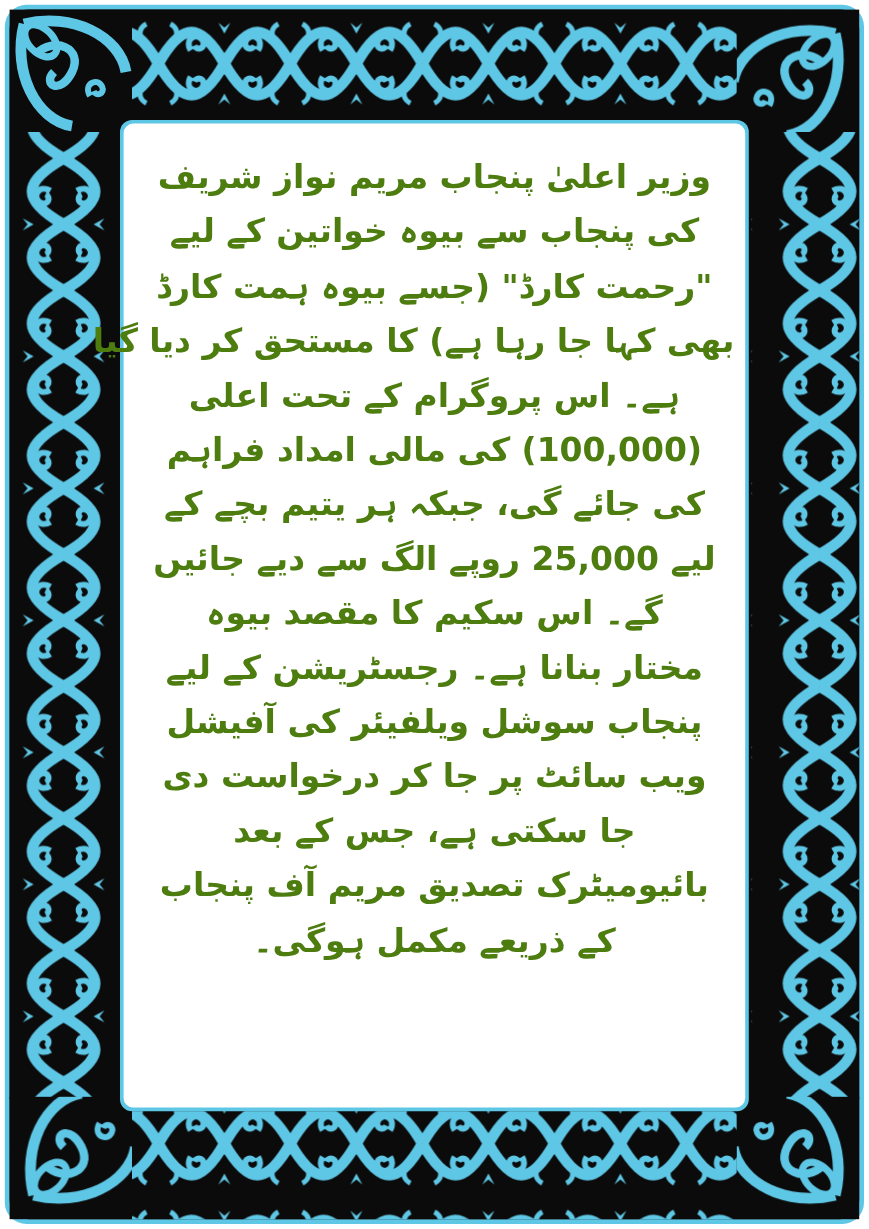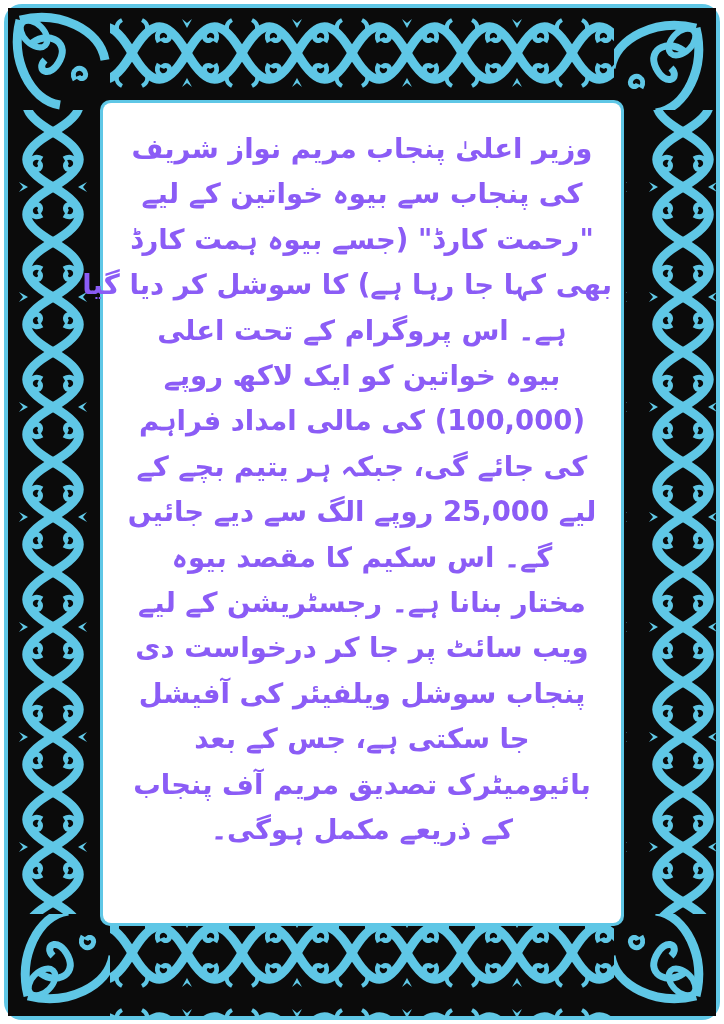--- a/index.html
+++ b/index.html
@@ -13,21 +13,21 @@
   }
   .text {
     margin-top:22px;
     width:500px;
     direction:rtl;
     text-align:center;
     font-family:"DejaVu Sans", sans-serif;
     font-weight:bold;
     font-size:27.5px;
     line-height:45.4px;
-    color:#8b5cf6;
+    color:#4d7c0f;
   }
   .line { display:block; white-space:nowrap; unicode-bidi:plaintext; }
 </style>
 </head>
 <body>
 
 <div class="frame">
   <svg width="724" height="1024" viewBox="0 0 724 1024" xmlns="http://www.w3.org/2000/svg">
     <defs>
 
@@ -95,27 +95,26 @@
     <rect x="100" y="100" width="524" height="826" rx="10" fill="#5fc7e6"></rect>
     <rect x="103" y="103" width="518" height="820" rx="8" fill="#ffffff"></rect>
   </svg>
 </div>
 
 <div class="panel">
   <div class="text">
     <span class="line">وزیر اعلیٰ پنجاب مریم نواز شریف</span>
     <span class="line">کی پنجاب سے بیوہ خواتین کے لیے</span>
     <span class="line">"رحمت کارڈ" (جسے بیوہ ہمت کارڈ</span>
-    <span class="line">بھی کہا جا رہا ہے) کا سوشل کر دیا گیا</span>
+    <span class="line">بھی کہا جا رہا ہے) کا مستحق کر دیا گیا</span>
     <span class="line">ہے۔ اس پروگرام کے تحت اعلی</span>
-    <span class="line">بیوہ خواتین کو ایک لاکھ روپے</span>
     <span class="line">(100,000) کی مالی امداد فراہم</span>
     <span class="line">کی جائے گی، جبکہ ہر یتیم بچے کے</span>
     <span class="line">لیے 25,000 روپے الگ سے دیے جائیں</span>
     <span class="line">گے۔ اس سکیم کا مقصد بیوہ</span>
     <span class="line">مختار بنانا ہے۔ رجسٹریشن کے لیے</span>
+    <span class="line">پنجاب سوشل ویلفیئر کی آفیشل</span>
     <span class="line">ویب سائٹ پر جا کر درخواست دی</span>
-    <span class="line">پنجاب سوشل ویلفیئر کی آفیشل</span>
     <span class="line">جا سکتی ہے، جس کے بعد</span>
     <span class="line">بائیومیٹرک تصدیق مریم آف پنجاب</span>
     <span class="line">کے ذریعے مکمل ہوگی۔</span>
   </div>
 </div>
 
 </body></html>

